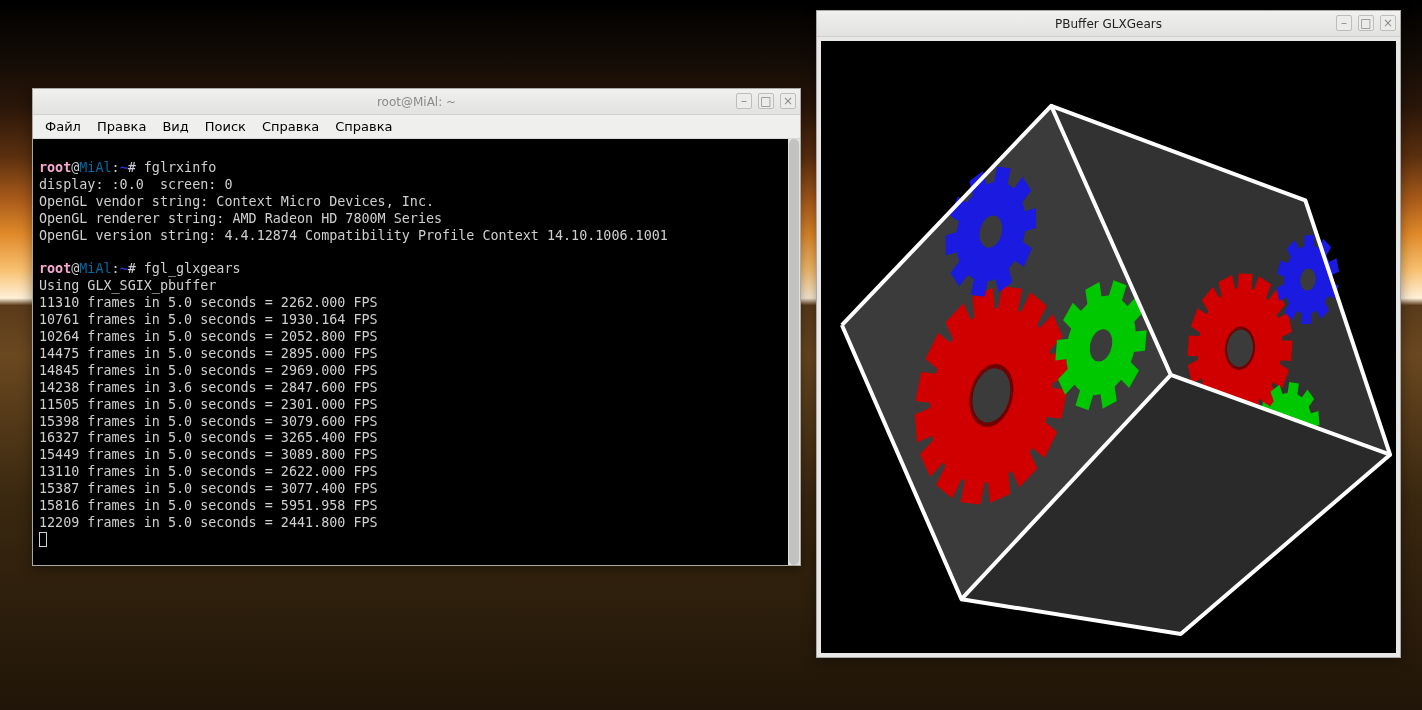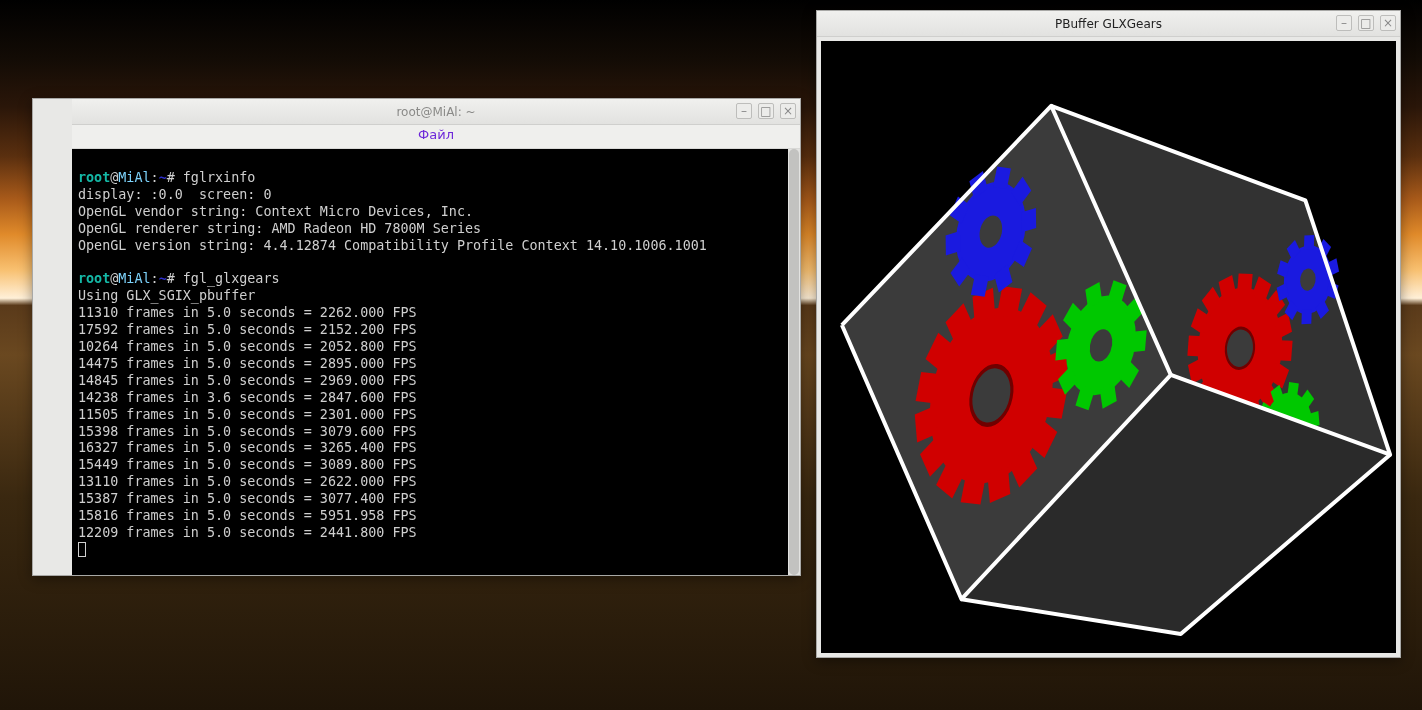--- a/index.html
+++ b/index.html
@@ -25,24 +25,23 @@
   .window {
     position: absolute;
     background: #e8e8e6;
     border: 1px solid #a8a8a6;
     box-shadow: 0 3px 12px rgba(0,0,0,0.4);
   }
 
   
   #terminal-window {
     left: 32px;
-    top: 98px;
+    top: 88px;
     width: 769px;
     height: 478px;
-    padding-left: 39px;
   }
   .titlebar {
     height: 26px;
     background: linear-gradient(#f0f0ee,#e2e2e0);
     display: flex;
     align-items: center;
     justify-content: center;
     position: relative;
     color: #8a8a88;
     font-size: 12px;
@@ -71,23 +70,22 @@
     cursor: pointer;
   }
   .menubar {
     height: 24px;
     background: #efefed;
     display: flex;
     align-items: center;
     gap: 4px;
     padding: 0 6px;
     font-size: 13px;
-    color: #6d28d9;
+    color: #000000;
     border-bottom: 1px solid #d8d8d6;
-    flex-direction: column;
   }
   .menubar span { padding: 2px 6px; cursor: pointer; }
   .terminal-body {
     background: #000;
     color: #cfcfcf;
     font-family: "DejaVu Sans Mono","Liberation Mono",monospace;
     font-size: 13.4px;
     line-height: 16.9px;
     padding: 4px 6px;
     height: calc(100% - 50px);
@@ -105,22 +103,22 @@
   }
   .scrollbar-thumb {
     position: absolute;
     top: 0;
     left: 1px;
     width: 10px;
     height: 100%;
     background: #c2c2c0;
     border-radius: 5px;
   }
-  .prompt-user { color: #14b8a6; font-weight: bold; }
-  .prompt-host { color: #7dd3fc; }
+  .prompt-user { color: #f9a8d4; font-weight: bold; }
+  .prompt-host { color: #0369a1; }
   .prompt-path { color: #2e2ecc; font-weight: bold; }
   .cursor-block {
     display: inline-block;
     width: 8px;
     height: 15px;
     border: 1px solid #cfcfcf;
     vertical-align: text-bottom;
   }
 
   
@@ -162,21 +160,21 @@
   <div class="terminal-body">
 <span class="prompt-user">root</span><span>@</span><span class="prompt-host">MiAl</span><span>:</span><span class="prompt-path">~</span><span># </span><span>fglrxinfo</span>
 <span>display: :0.0  screen: 0</span>
 <span>OpenGL vendor string: Context Micro Devices, Inc.</span>
 <span>OpenGL renderer string: AMD Radeon HD 7800M Series</span>
 <span>OpenGL version string: 4.4.12874 Compatibility Profile Context 14.10.1006.1001</span>
 
 <span class="prompt-user">root</span><span>@</span><span class="prompt-host">MiAl</span><span>:</span><span class="prompt-path">~</span><span># </span><span>fgl_glxgears</span>
 <span>Using GLX_SGIX_pbuffer</span>
 <span>11310 frames in 5.0 seconds = 2262.000 FPS</span>
-<span>17592 frames in 5.0 seconds = 2152.200 FPS</span>
+<span>10761 frames in 5.0 seconds = 1930.164 FPS</span>
 <span>10264 frames in 5.0 seconds = 2052.800 FPS</span>
 <span>14475 frames in 5.0 seconds = 2895.000 FPS</span>
 <span>14845 frames in 5.0 seconds = 2969.000 FPS</span>
 <span>14238 frames in 3.6 seconds = 2847.600 FPS</span>
 <span>11505 frames in 5.0 seconds = 2301.000 FPS</span>
 <span>15398 frames in 5.0 seconds = 3079.600 FPS</span>
 <span>16327 frames in 5.0 seconds = 3265.400 FPS</span>
 <span>15449 frames in 5.0 seconds = 3089.800 FPS</span>
 <span>13110 frames in 5.0 seconds = 2622.000 FPS</span>
 <span>15387 frames in 5.0 seconds = 3077.400 FPS</span>

